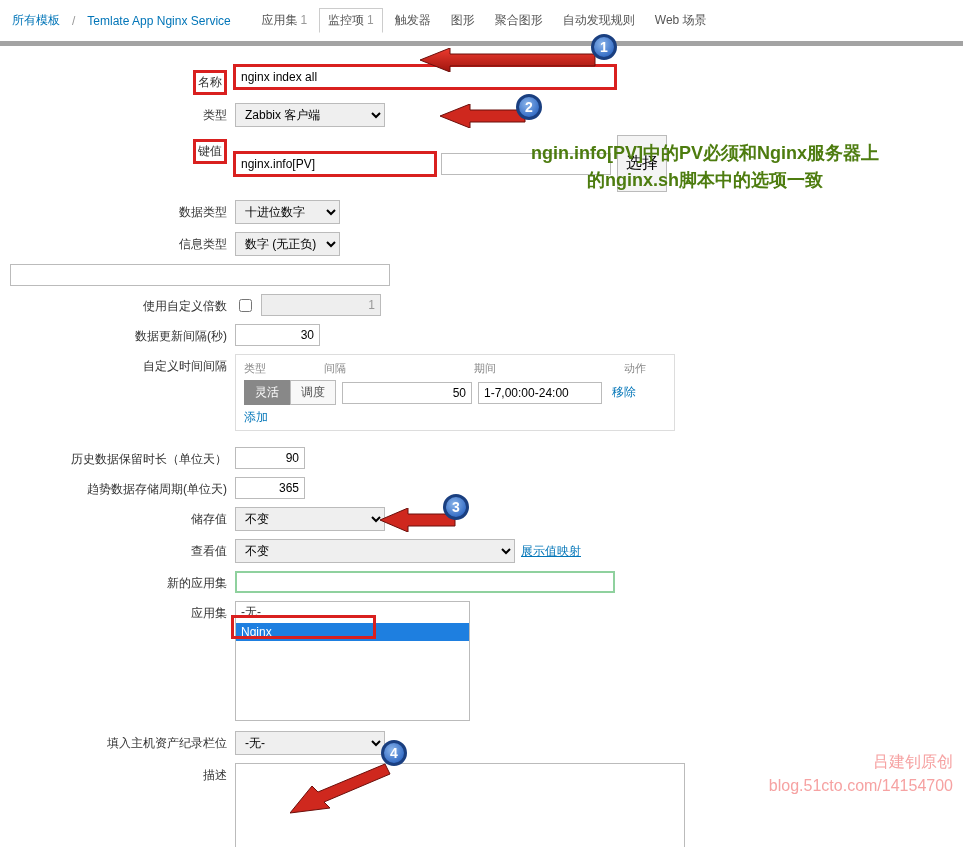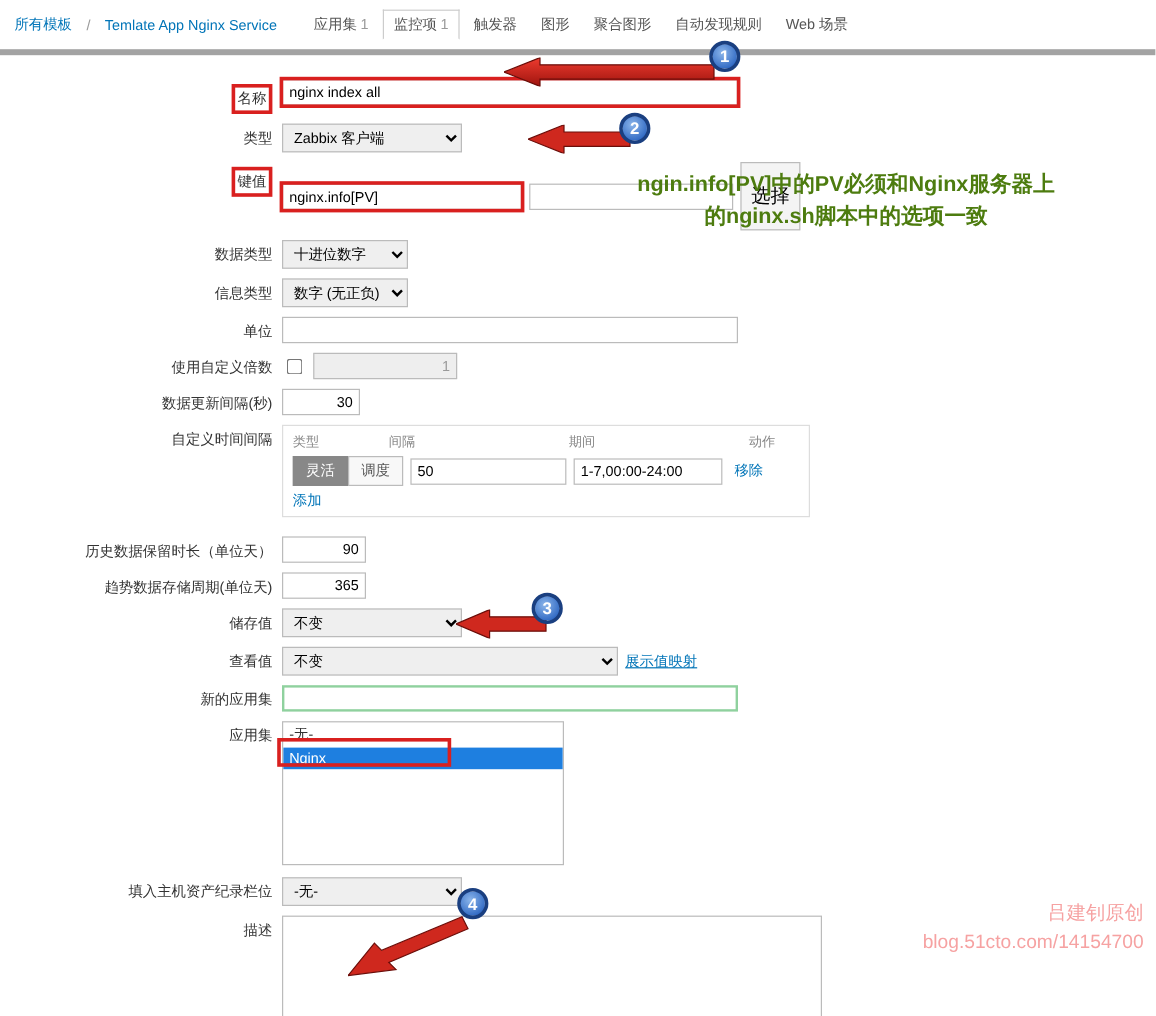--- a/index.html
+++ b/index.html
@@ -61,21 +61,21 @@
   }
   input[type=text], select, textarea {
     border: 1px solid #bbb;
     padding: 3px 5px;
     font-size: 12px;
     font-family: inherit;
   }
   textarea { resize: both; }
   .w-wide { width: 380px; }
   .w-med { width: 150px; }
-  .w-sm { width: 65px; text-align: right; }
+  .w-sm { width: 85px; text-align: right; }
   .w-small2 { width: 70px; text-align: right; }
   .w-full { width: 380px; }
   .btn-small {
     border: 1px solid #bbb;
     background: #f4f4f4;
     padding: 17px 8px;
     cursor: pointer;
     font-size: 16px;
   }
   .interval-box {
@@ -223,21 +223,20 @@
   </div>
 
   <div class="row">
     <div class="lbl">信息类型</div>
     <div class="ctl">
         <select style="width:105px"><option>数字 (无正负)</option></select>
       </div>
   </div>
 
   <div class="row">
-    <div class="lbl">单位</div>
     <div class="ctl">
         <input type="text" class="w-full" value="" style="">
       </div>
   </div>
 
   <div class="row">
     <div class="lbl">使用自定义倍数</div>
     <div class="ctl">
       <input type="checkbox" style="">
       <input type="text" class="disabled-input" disabled="" value="1" style="">
@@ -259,21 +258,21 @@
           <div>类型</div>
           <div>间隔</div>
           <div>期间</div>
           <div>动作</div>
         </div>
         <div class="interval-row">
           <span class="seg">
             <span class="on">灵活</span>
             <span class="off">调度</span>
           </span>
-          <input type="text" style="width: 130px; margin-left: 6px; text-align: left;" value="50">
+          <input type="text" style="width: 130px; margin-left: 6px; text-align: right;" value="50">
           <input type="text" style="width: 124px; margin-left: 6px;" value="1-7,00:00-24:00">
           <span class="link-nou" style="margin-left:10px">移除</span>
         </div>
         <div><span class="link-nou">添加</span></div>
       </div>
     </div>
   </div>
 
   <div class="row" style="margin-top:16px">
     <div class="lbl">历史数据保留时长（单位天）</div>

